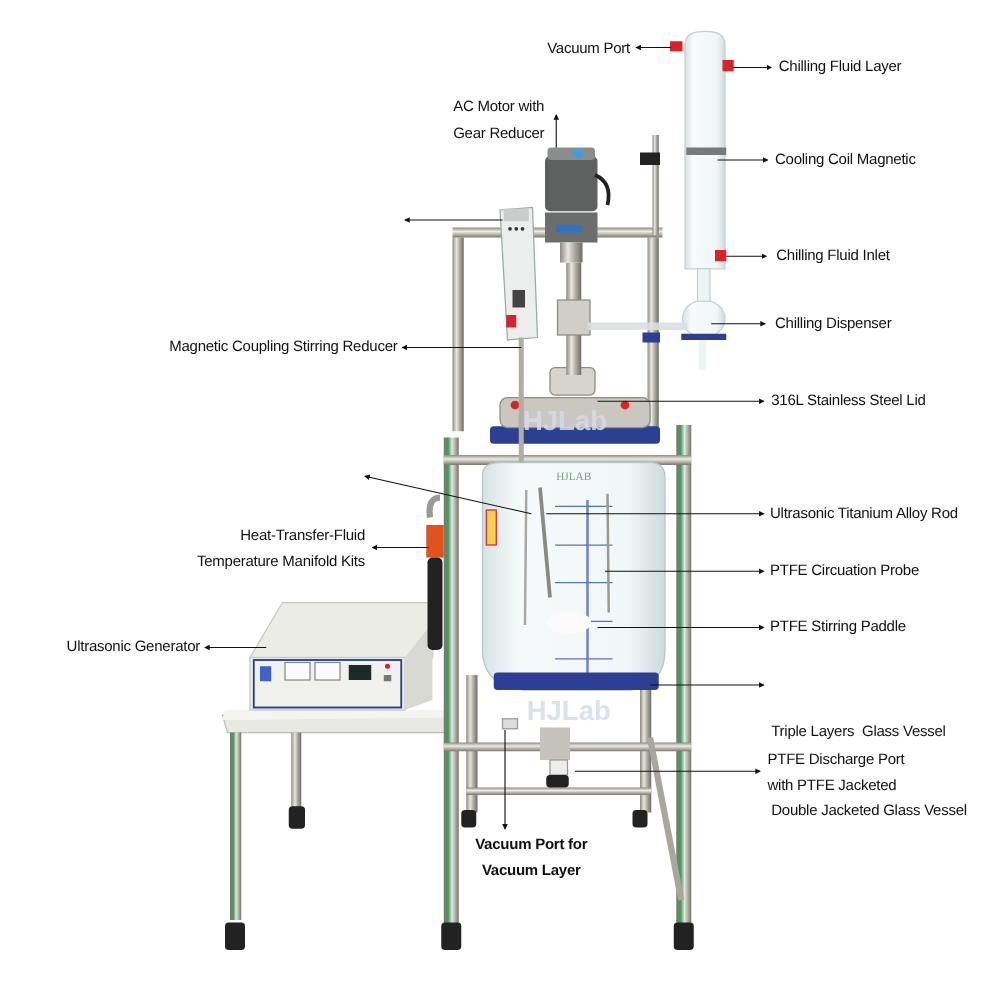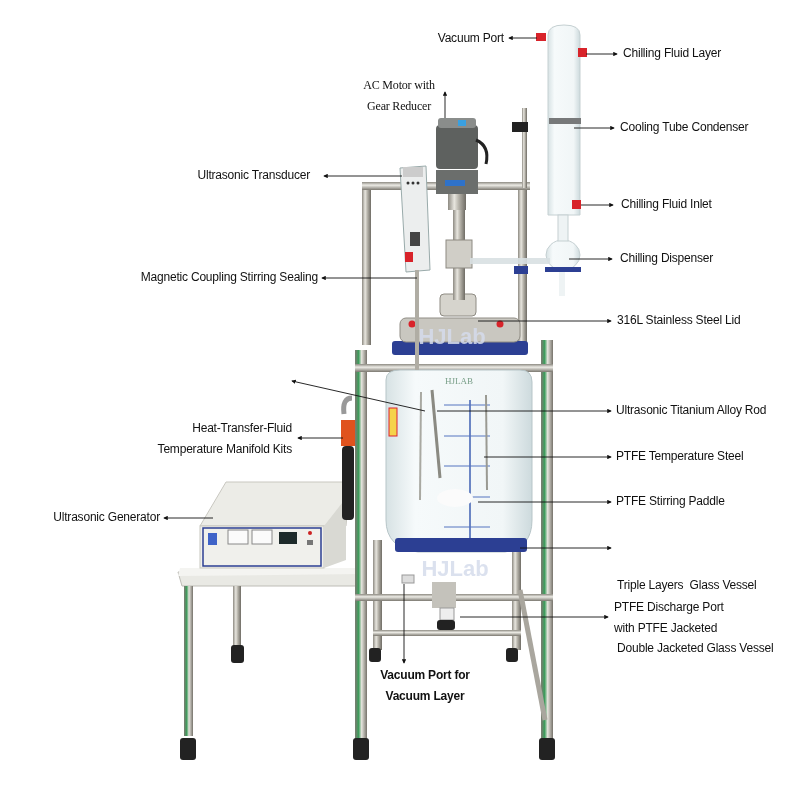--- a/index.html
+++ b/index.html
@@ -191,51 +191,48 @@
       <line x1="404" y1="584" x2="404" y2="663" marker-end="url(#arr)"></line>
     </g>
   </svg>
 
   <div class="lbl r" style="left:404px; top:28px; width:100px;">
     <span>Vacuum Port</span>
   </div>
   <div class="lbl" style="left:623px; top:43px;">
     <span>Chilling Fluid Layer</span>
   </div>
-  <div class="lbl c" style="left:352px; top:75px; width:94px;font-family:Liberation Serif, serif;">
+  <div class="lbl c" style="left:352px; top:75px; width:94px;">
     <span>AC Motor with</span>
     <span>Gear Reducer</span>
   </div>
   <div class="lbl" style="left:620px; top:117px;">
-    <span>Cooling Tube Condenser</span>
-  </div>
-  <div class="lbl r" style="left:160px; top:165px; width:150px;">
-    <span>Ultrasonic Transducer</span>
+    <span>Cooling Coil Magnetic</span>
   </div>
   <div class="lbl" style="left:621px; top:194px;">
     <span>Chilling Fluid Inlet</span>
   </div>
   <div class="lbl" style="left:620px; top:248px;">
     <span>Chilling Dispenser</span>
   </div>
   <div class="lbl r" style="left:100px; top:267px; width:218px;">
-    <span>Magnetic Coupling Stirring Sealing</span>
+    <span>Magnetic Coupling Stirring Reducer</span>
   </div>
   <div class="lbl" style="left:617px; top:310px;text-align:right;">
     <span>316L Stainless Steel Lid</span>
   </div>
   <div class="lbl" style="left:616px; top:400px;">
     <span>Ultrasonic Titanium Alloy Rod</span>
   </div>
   <div class="lbl r" style="left:130px; top:418px; width:162px;">
     <span>Heat-Transfer-Fluid</span>
     <span>Temperature Manifold Kits</span>
   </div>
   <div class="lbl" style="left:616px; top:446px;">
-    <span>PTFE Temperature Steel</span>
+    <span>PTFE Circuation Probe</span>
   </div>
   <div class="lbl" style="left:616px; top:491px;">
     <span>PTFE Stirring Paddle</span>
   </div>
   <div class="lbl r" style="left:20px; top:507px; width:140px;">
     <span>Ultrasonic Generator</span>
   </div>
   <div class="lbl" style="left:617px; top:533px; white-space:pre;">
     <span>Triple Layers  Glass Vessel</span>
     <span>Double Jacketed Glass Vessel</span>

